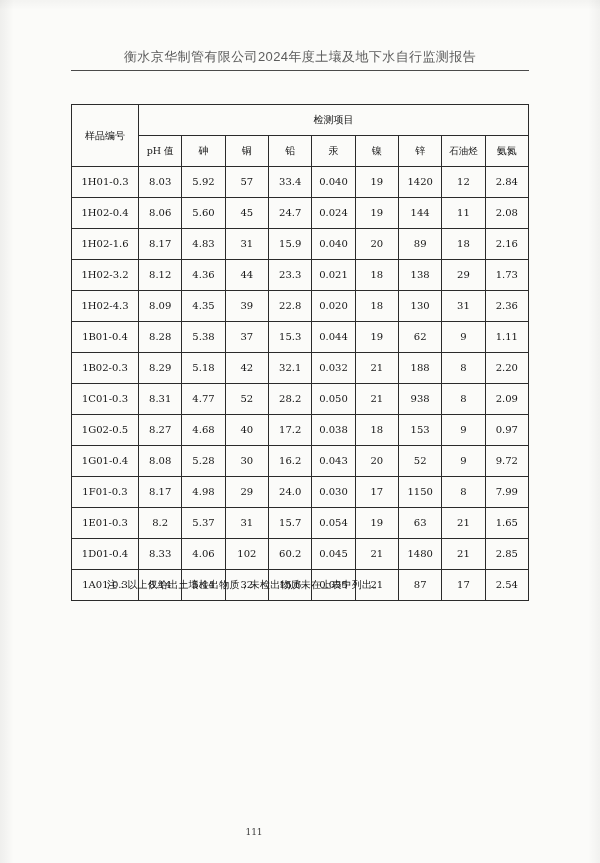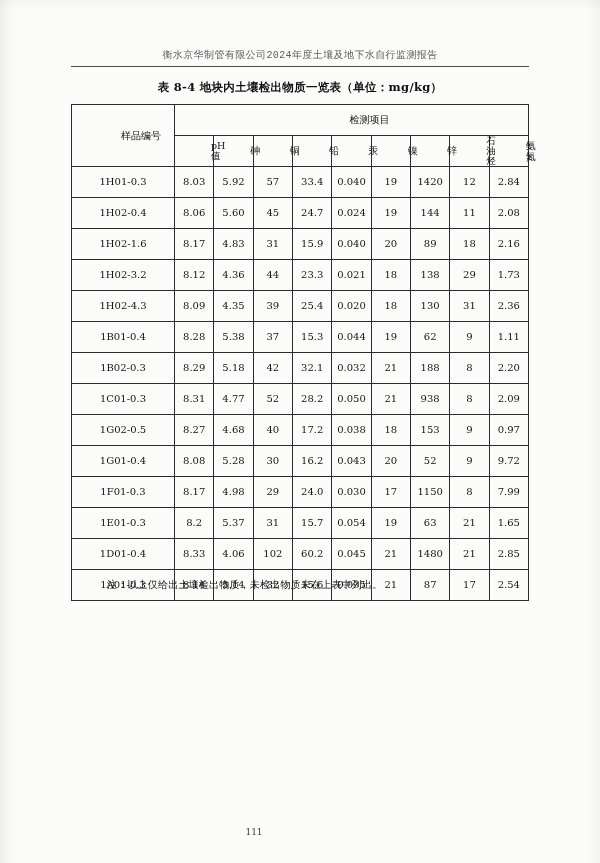--- a/index.html
+++ b/index.html
@@ -35,24 +35,24 @@
       linear-gradient(to bottom, rgba(0,0,0,0.03) 0px, rgba(0,0,0,0.0) 10px);
   }
   .header {
     position: absolute;
     top: 48px;
     left: 0;
     width: 600px;
     text-align: center;
   }
   .header-text {
-    font-size: 10px;
+    font-size: 13px;
     color: #5c5c5c;
     letter-spacing: 0.4px;
-    font-family: Liberation Mono, monospace;
+    font-family: Liberation Sans, sans-serif;
   }
   .header-rule {
     margin: 4px auto 0 auto;
     width: 458px;
     height: 1px;
     background: #4a4a4a;
   }
   .table-title {
     position: absolute;
     top: 80px;
@@ -82,21 +82,20 @@
     text-align: center;
     vertical-align: middle;
     font-size: 10px;
     color: #141414;
     padding: 0;
     height: 30px;
     line-height: 1.15;
   }
   table.data thead th {
     font-weight: normal;
-    padding-left: 36px;
   }
   th.sample-head {
     width: 66px;
     font-size: 11px;
     font-weight: bold;
     margin-top: 20px;
   }
   th.group-head {
     font-size: 11px;
     font-weight: bold;
@@ -139,21 +138,20 @@
 </head>
 <body>
 
 <div class="page">
 
   <div class="header">
     <div class="header-text">衡水京华制管有限公司2024年度土壤及地下水自行监测报告</div>
     <div class="header-rule"></div>
   </div>
 
-  <div class="table-title">表 8-4    地块内土壤检出物质一览表（单位：mg/kg）</div>
 
   <div class="table-wrap">
     <table class="data">
       <thead>
         <tr>
           <th class="sample-head" rowspan="2">样品编号</th>
           <th class="group-head" colspan="9">检测项目</th>
         </tr>
         <tr>
             <th class="col-head two-line">pH 值</th>
@@ -214,21 +212,21 @@
             <td>18</td>
             <td>138</td>
             <td>29</td>
             <td>1.73</td>
           </tr>
           <tr>
             <td class="sample-cell">1H02-4.3</td>
             <td>8.09</td>
             <td>4.35</td>
             <td>39</td>
-            <td>25.4</td>
+            <td>22.8</td>
             <td>0.020</td>
             <td>18</td>
             <td>130</td>
             <td>31</td>
             <td>2.36</td>
           </tr>
           <tr>
             <td class="sample-cell">1B01-0.4</td>
             <td>8.28</td>
             <td>5.38</td>

